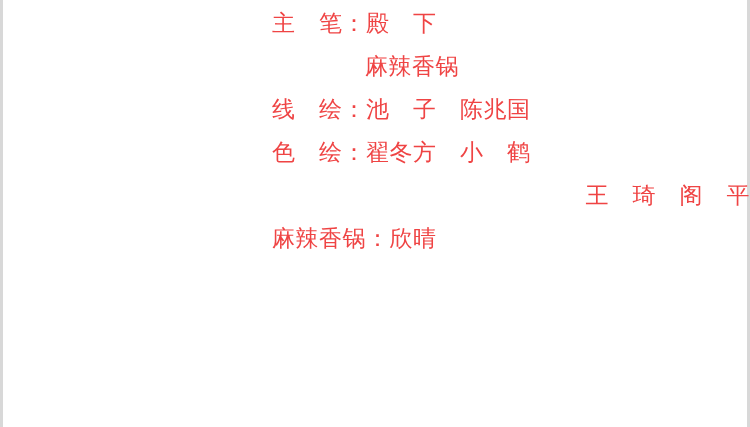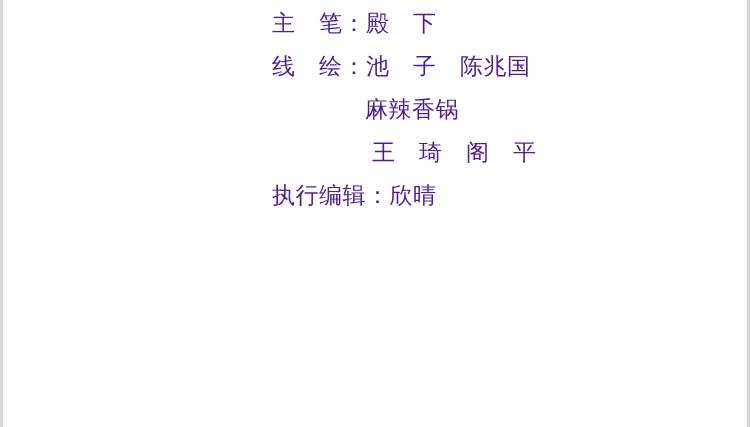--- a/index.html
+++ b/index.html
@@ -37,38 +37,39 @@
   }
   .credits {
     position: absolute;
     left: 0;
     top: 0;
     width: 750px;
     padding-top: 2px;
   }
   .credit-line {
     display: block;
-    color: #4c1d95;
+    color: #ef4444;
     font-size: 23px;
     line-height: 43px;
     letter-spacing: 0.5px;
     white-space: pre;
     text-align: left;
   }
   .indent-0 { padding-left: 272px; }
   .indent-1 { padding-left: 365px; }
-  .indent-2 { padding-left: 372px; }
+  .indent-2 { padding-left: 372px; text-align: right; }
 </style>
 </head>
 <body>
 
 <div class="page">
   <div class="edge-left"></div>
   <div class="edge-right"></div>
 
   <div class="credits">
     <span class="credit-line indent-0">主　笔：殿　下</span>
+    <span class="credit-line indent-1">麻辣香锅</span>
     <span class="credit-line indent-0">线　绘：池　子　陈兆国</span>
-    <span class="credit-line indent-1">麻辣香锅</span>
+    <span class="credit-line indent-0">色　绘：翟冬方　小　鹤</span>
     <span class="credit-line indent-2">王　琦　阁　平</span>
-    <span class="credit-line indent-0">执行编辑：欣晴</span>
+    <span class="credit-line indent-0">麻辣香锅：欣晴</span>
   </div>
 </div>
 
 </body></html>

